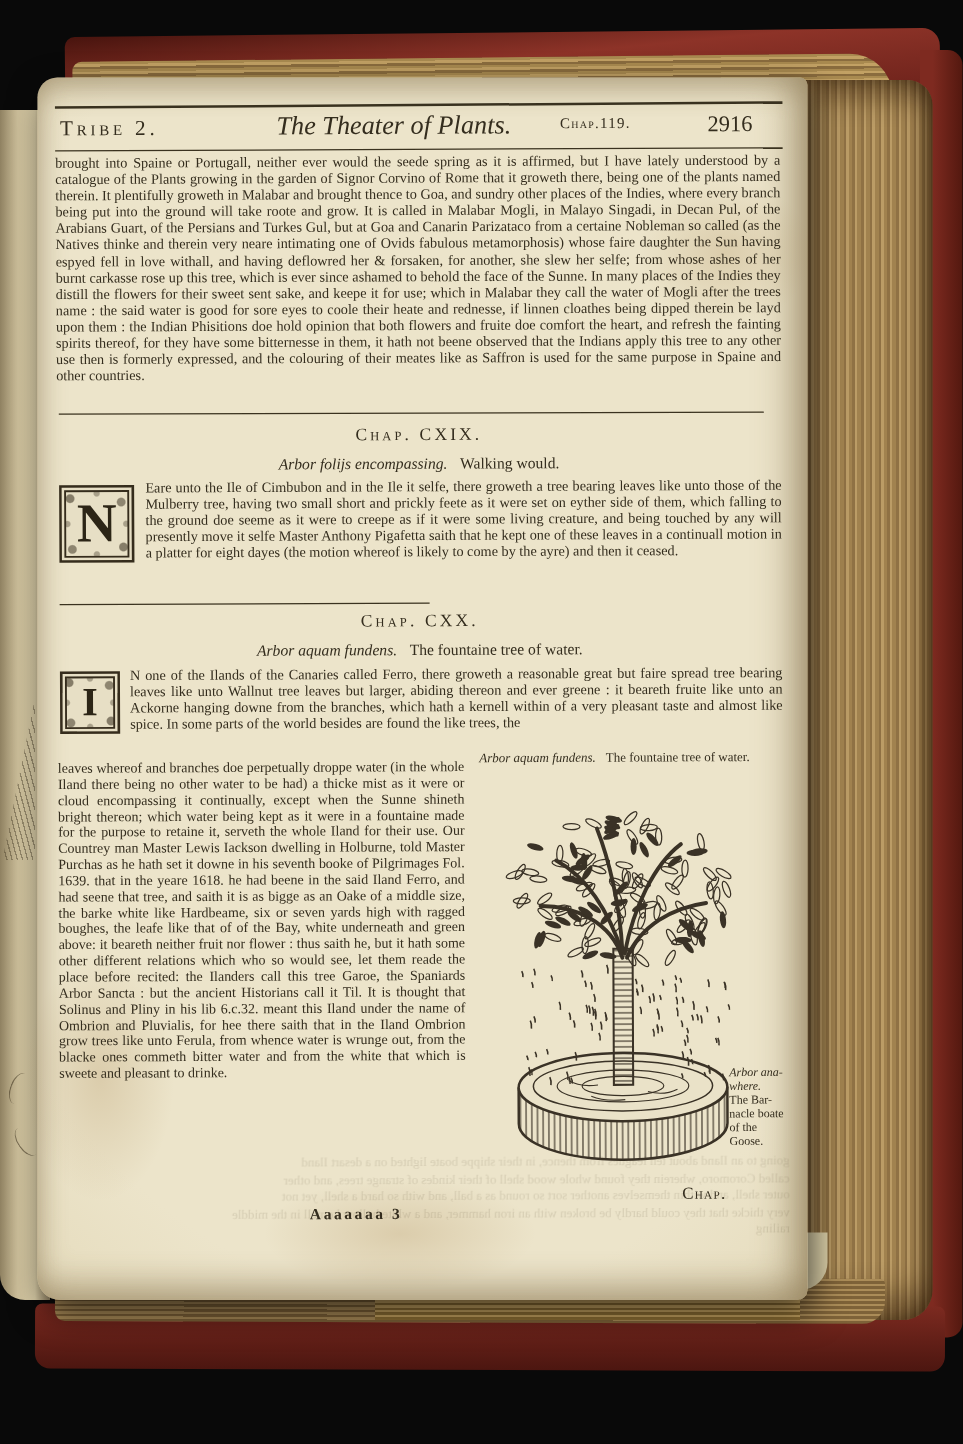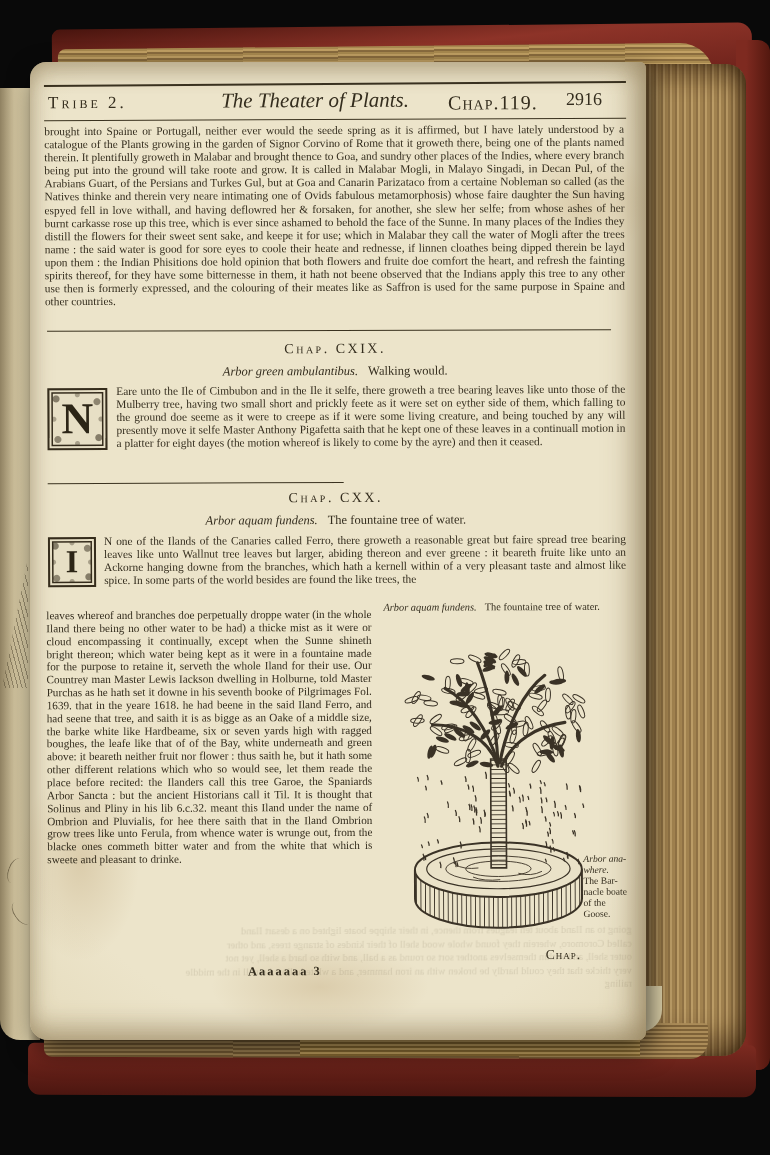--- a/index.html
+++ b/index.html
@@ -43,21 +43,21 @@
                inset 0 12px 20px rgba(110,85,45,.22),4px 10px 26px rgba(0,0,0,.65);}
   .content{position:absolute;inset:0;transform:rotate(-.25deg);}
   .stain{position:absolute;border-radius:50%;background:radial-gradient(rgba(150,110,50,.2),transparent 70%);}
 
   .rule{position:absolute;border-top:1.3px solid #3a321f;}
   .rule-heavy{border-top:2px solid #39311f;}
 
   .header-row{position:absolute;left:16px;top:26px;width:582px;height:28px;}
   .h-tribe{position:absolute;left:4px;top:4px;font-variant:small-caps;font-size:17px;letter-spacing:3px;}
   .h-title{position:absolute;left:138px;top:0;width:266px;text-align:center;font-style:italic;font-size:21px;}
-  .h-chap{position:absolute;left:404px;top:4px;font-variant:small-caps;font-size:20px;letter-spacing:1px;}
+  .h-chap{position:absolute;left:404px;top:4px;font-variant:small-caps;font-size:12px;letter-spacing:1px;}
   .h-page{position:absolute;left:522px;top:2px;font-size:18px;}
 
   .body-text{text-align:justify;font-size:11.4px;line-height:13.1px;}
   .para1{position:absolute;left:16px;top:62px;width:580px;}
   .chap-head{position:absolute;left:16px;width:580px;text-align:center;font-variant:small-caps;font-size:14px;letter-spacing:2.5px;}
   .chap-sub{position:absolute;left:16px;width:580px;text-align:center;font-size:12.5px;}
   .chap-sub .lat{font-style:italic;margin-right:10px;}
 
   .para-n{position:absolute;left:16px;top:322px;width:580px;}
   .dropcap{float:left;border:2px solid #352c1c;display:flex;align-items:center;justify-content:center;
@@ -127,21 +127,21 @@
         <span class="h-chap">Chap.119.</span>
         <span class="h-page">2916</span>
       </div>
       <div class="rule" style="left:16px;top:57px;width:582px;"></div>
 
       <div class="para1 body-text">brought into Spaine or Portugall, neither ever would the seede spring as it is affirmed, but I have lately understood by a catalogue of the Plants growing in the garden of Signor Corvino of Rome that it groweth there, being one of the plants named therein. It plentifully groweth in Malabar and brought thence to Goa, and sundry other places of the Indies, where every branch being put into the ground will take roote and grow. It is called in Malabar Mogli, in Malayo Singadi, in Decan Pul, of the Arabians Guart, of the Persians and Turkes Gul, but at Goa and Canarin Parizataco from a certaine Nobleman so called (as the Natives thinke and therein very neare intimating one of Ovids fabulous metamorphosis) whose faire daughter the Sun having espyed fell in love withall, and having deflowred her &amp; forsaken, for another, she slew her selfe; from whose ashes of her burnt carkasse rose up this tree, which is ever since ashamed to behold the face of the Sunne. In many places of the Indies they distill the flowers for their sweet sent sake, and keepe it for use; which in Malabar they call the water of Mogli after the trees name : the said water is good for sore eyes to coole their heate and rednesse, if linnen cloathes being dipped therein be layd upon them : the Indian Phisitions doe hold opinion that both flowers and fruite doe comfort the heart, and refresh the fainting spirits thereof, for they have some bitternesse in them, it hath not beene observed that the Indians apply this tree to any other use then is formerly expressed, and the colouring of their meates like as Saffron is used for the same purpose in Spaine and other countries.</div>
 
       <div class="rule" style="left:18px;top:268px;width:564px;transform:rotate(.1deg);"></div>
       <div class="chap-head" style="top:279px;">Chap. CXIX.</div>
       <div class="chap-sub" style="top:302px;">
-        <span class="lat">Arbor green ambulantibus.</span><span>Walking would.</span>
+        <span class="lat">Arbor folijs encompassing.</span><span>Walking would.</span>
       </div>
 
       <div class="para-n body-text">
         <span class="dropcap dropcap-big">N</span><span>Eare unto the Ile of Cimbubon and in the Ile it selfe, there groweth a tree bearing leaves like unto those of the Mulberry tree, having two small short and prickly feete as it were set on eyther side of them, which falling to the ground doe seeme as it were to creepe as if it were some living creature, and being touched by any will presently move it selfe Master Anthony Pigafetta saith that he kept one of these leaves in a continuall motion in a platter for eight dayes (the motion whereof is likely to come by the ayre) and then it ceased.</span>
       </div>
 
       <div class="rule" style="left:18px;top:420px;width:296px;"></div>
       <div class="chap-head" style="top:428px;">Chap. CXX.</div>
       <div class="chap-sub" style="top:451px;">
         <span class="lat">Arbor aquam fundens.</span><span>The fountaine tree of water.</span>

